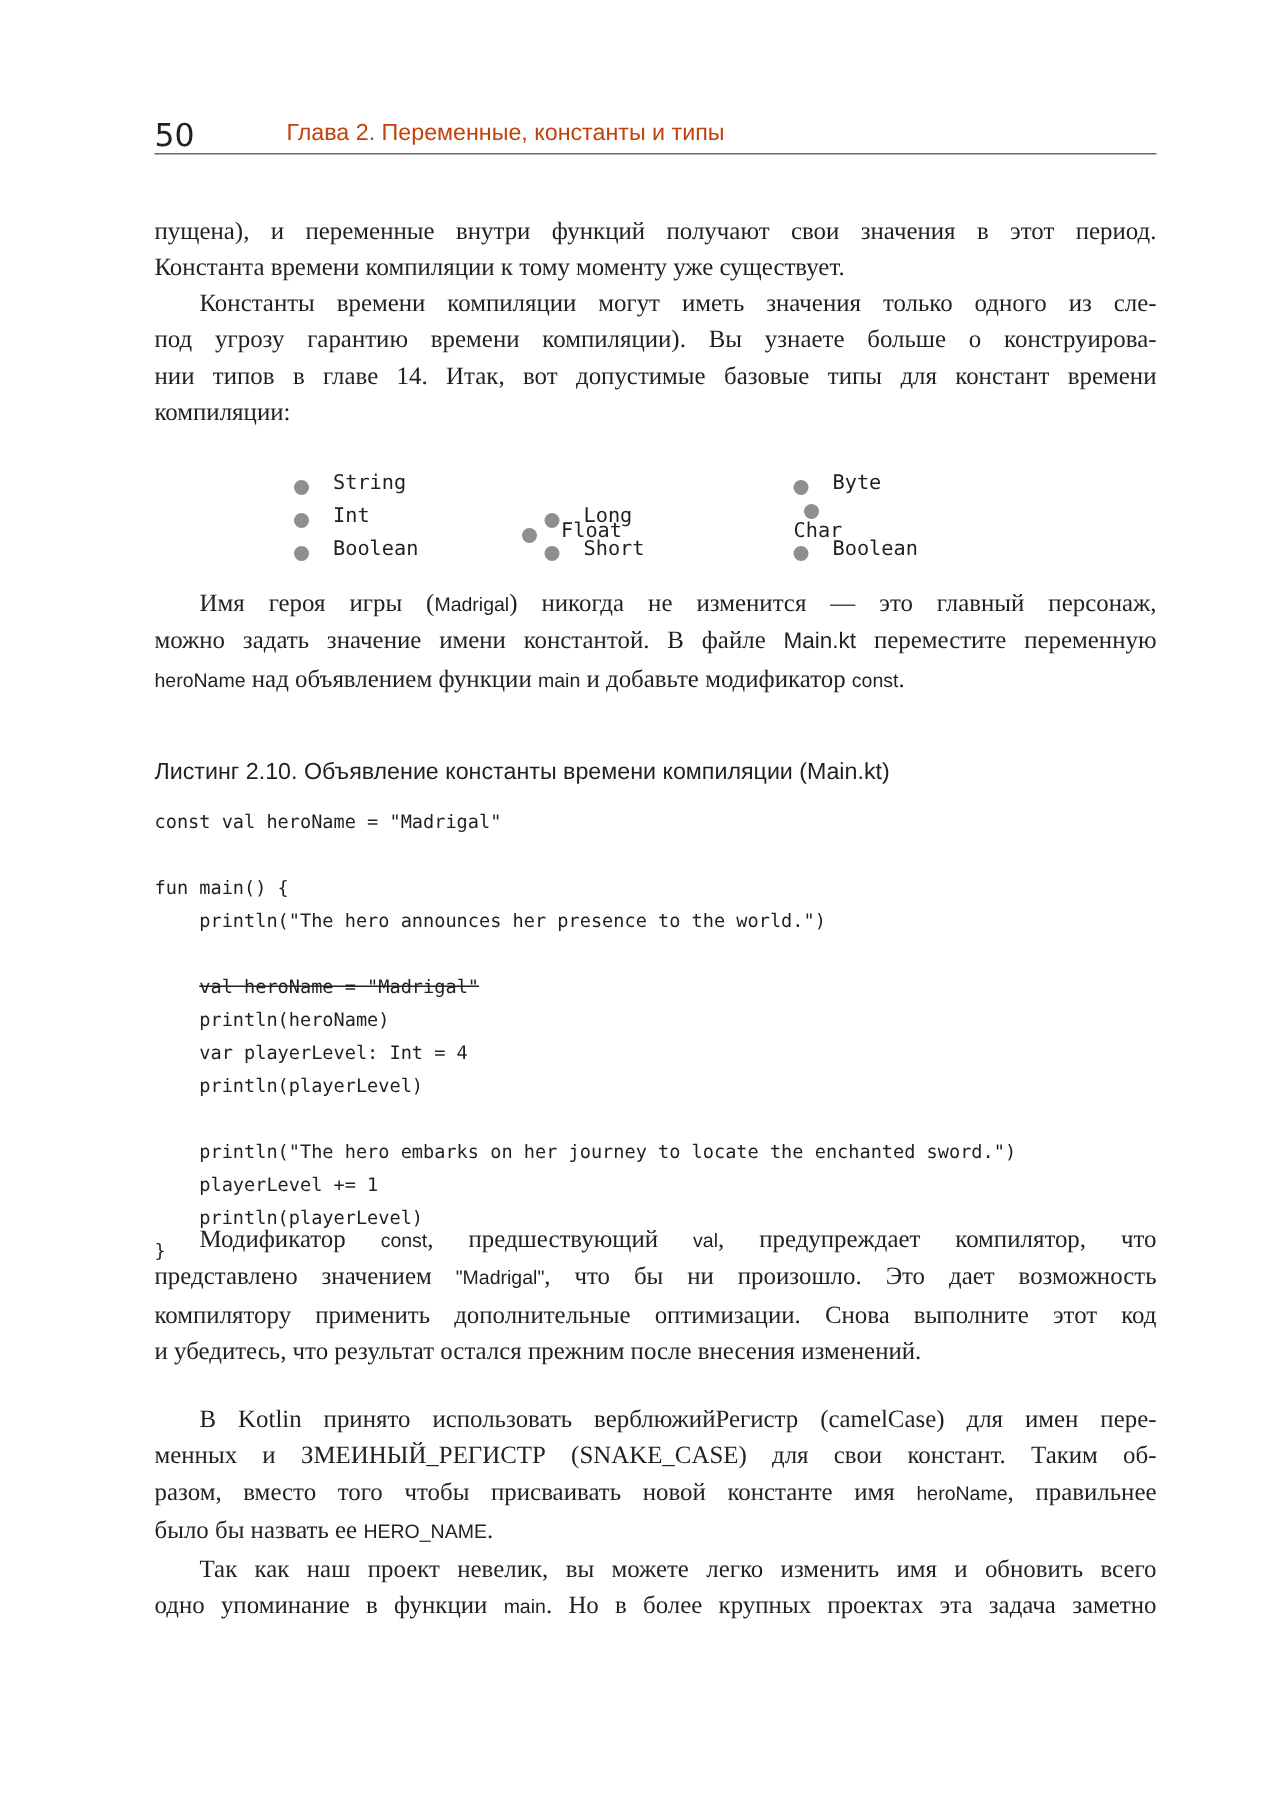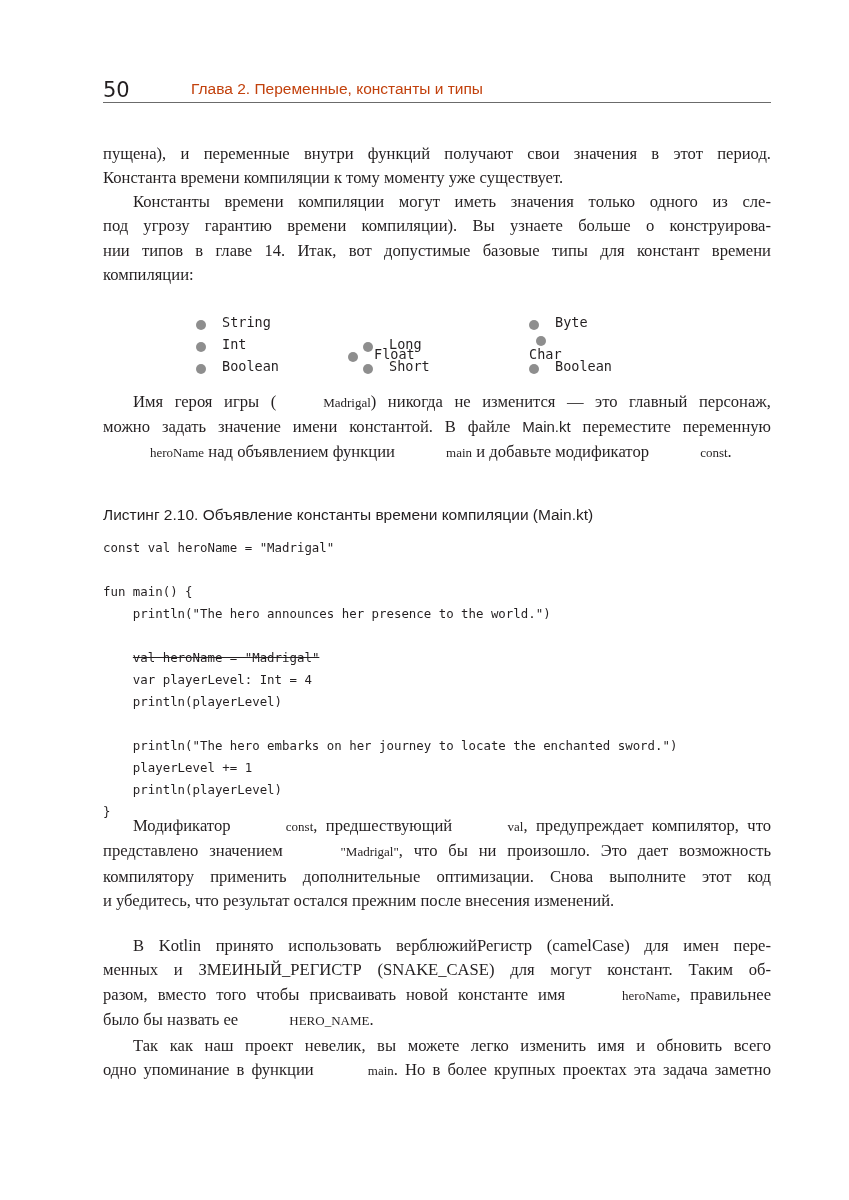--- a/index.html
+++ b/index.html
@@ -6,21 +6,21 @@
   body { width: 849px; height: 1200px; position: relative; overflow: hidden; color: #231f20; }
   .page { position: absolute; left: 103px; top: 0; width: 668px; }
   .header { position: absolute; top: 78px; left: 0; width: 668px; height: 24px; border-bottom: 1.5px solid #6b6b6b; }
   .page-num { position: absolute; left: 0; top: 0; font-family: "DejaVu Sans", sans-serif; font-weight: normal; font-size: 21px; color: #231f20; }
   .running-title { position: absolute; left: 88px; top: 2px; font-family: "Liberation Sans", sans-serif; font-size: 15.5px; color: #c2410c; }
 
   .p { position: absolute; left: 0; width: 668px; font-family: "Liberation Serif", serif; font-size: 16.6px; line-height: 24.3px; text-align: justify; color: #231f20; }
   .p .line { display: block; white-space: nowrap; text-align-last: justify; }
   .p .line.last { text-align-last: left; }
   .indent { padding-left: 30px; }
-  code, .mono { font-family: Liberation Serif, serif; font-size: 13px; margin-left: 47px; }
+  code, .mono { font-family: Liberation Sans, sans-serif; font-size: 13px; }
 
   .types { position: absolute; top: 314px; left: 93px; width: 500px; font-family: "DejaVu Sans Mono", monospace; font-size: 13.5px; color: #231f20; }
   .types-row { position: absolute; left: 0; height: 22px; width: 500px; }
   .type-item { position: absolute; top: 0; display: flex; align-items: flex-end; }
   .bullet { width: 10px; height: 10px; border-radius: 50%; background: #8e8e8e; margin-right: 16px; display: inline-block; }
 
   .listing-caption { position: absolute; top: 506px; left: 0; font-family: "Liberation Sans", sans-serif; font-size: 15.5px; color: #231f20; }
   .listing-caption b { font-weight: normal; }
 
   .code { position: absolute; top: 537px; left: 0; width: 668px; font-family: "DejaVu Sans Mono", monospace; font-size: 12.4px; line-height: 22px; color: #231f20; }
@@ -104,39 +104,40 @@
     <b>Листинг 2.10.</b><span> Объявление константы времени компиляции (Main.kt)</span>
   </div>
 
   <div class="code">
     <span class="cl">const val heroName = "Madrigal"</span>
     <span class="cl"></span>
     <span class="cl">fun main() {</span>
     <span class="cl">    println("The hero announces her presence to the world.")</span>
     <span class="cl"></span>
     <span class="cl">    <span class="strike">val heroName = "Madrigal"</span></span>
+    <span class="cl">    println(heroName)</span>
     <span class="cl">    var playerLevel: Int = 4</span>
     <span class="cl">    println(playerLevel)</span>
     <span class="cl"></span>
     <span class="cl">    println("The hero embarks on her journey to locate the enchanted sword.")</span>
     <span class="cl">    playerLevel += 1</span>
     <span class="cl">    println(playerLevel)</span>
     <span class="cl">}</span>
   </div>
 
   <div class="p" style="top:814px;">
     <span class="line indent"><span>Модификатор </span><code>const</code><span>, предшествующий </span><code>val</code><span>, предупреждает компилятор, что</span></span>
     <span class="line"><span>представлено значением </span><code>"Madrigal"</code><span>, что бы ни произошло. Это дает возможность</span></span>
     <span class="line">компилятору применить дополнительные оптимизации. Снова выполните этот код</span>
     <span class="line last">и убедитесь, что результат остался прежним после внесения изменений.</span>
   </div>
 
   <div class="p" style="top:934px;">
     <span class="line indent">В Kotlin принято использовать верблюжийРегистр (camelCase) для имен пере-</span>
-    <span class="line">менных и ЗМЕИНЫЙ_РЕГИСТР (SNAKE_CASE) для могут констант. Таким об-</span>
+    <span class="line">менных и ЗМЕИНЫЙ_РЕГИСТР (SNAKE_CASE) для свои констант. Таким об-</span>
     <span class="line"><span>разом, вместо того чтобы присваивать новой константе имя </span><code>heroName</code><span>, правильнее</span></span>
     <span class="line last"><span>было бы назвать ее </span><code>HERO_NAME</code><span>.</span></span>
   </div>
 
   <div class="p" style="top:1034px;">
     <span class="line indent">Так как наш проект невелик, вы можете легко изменить имя и обновить всего</span>
     <span class="line"><span>одно упоминание в функции </span><code>main</code><span>. Но в более крупных проектах эта задача заметно</span></span>
   </div>
 
 </div>

